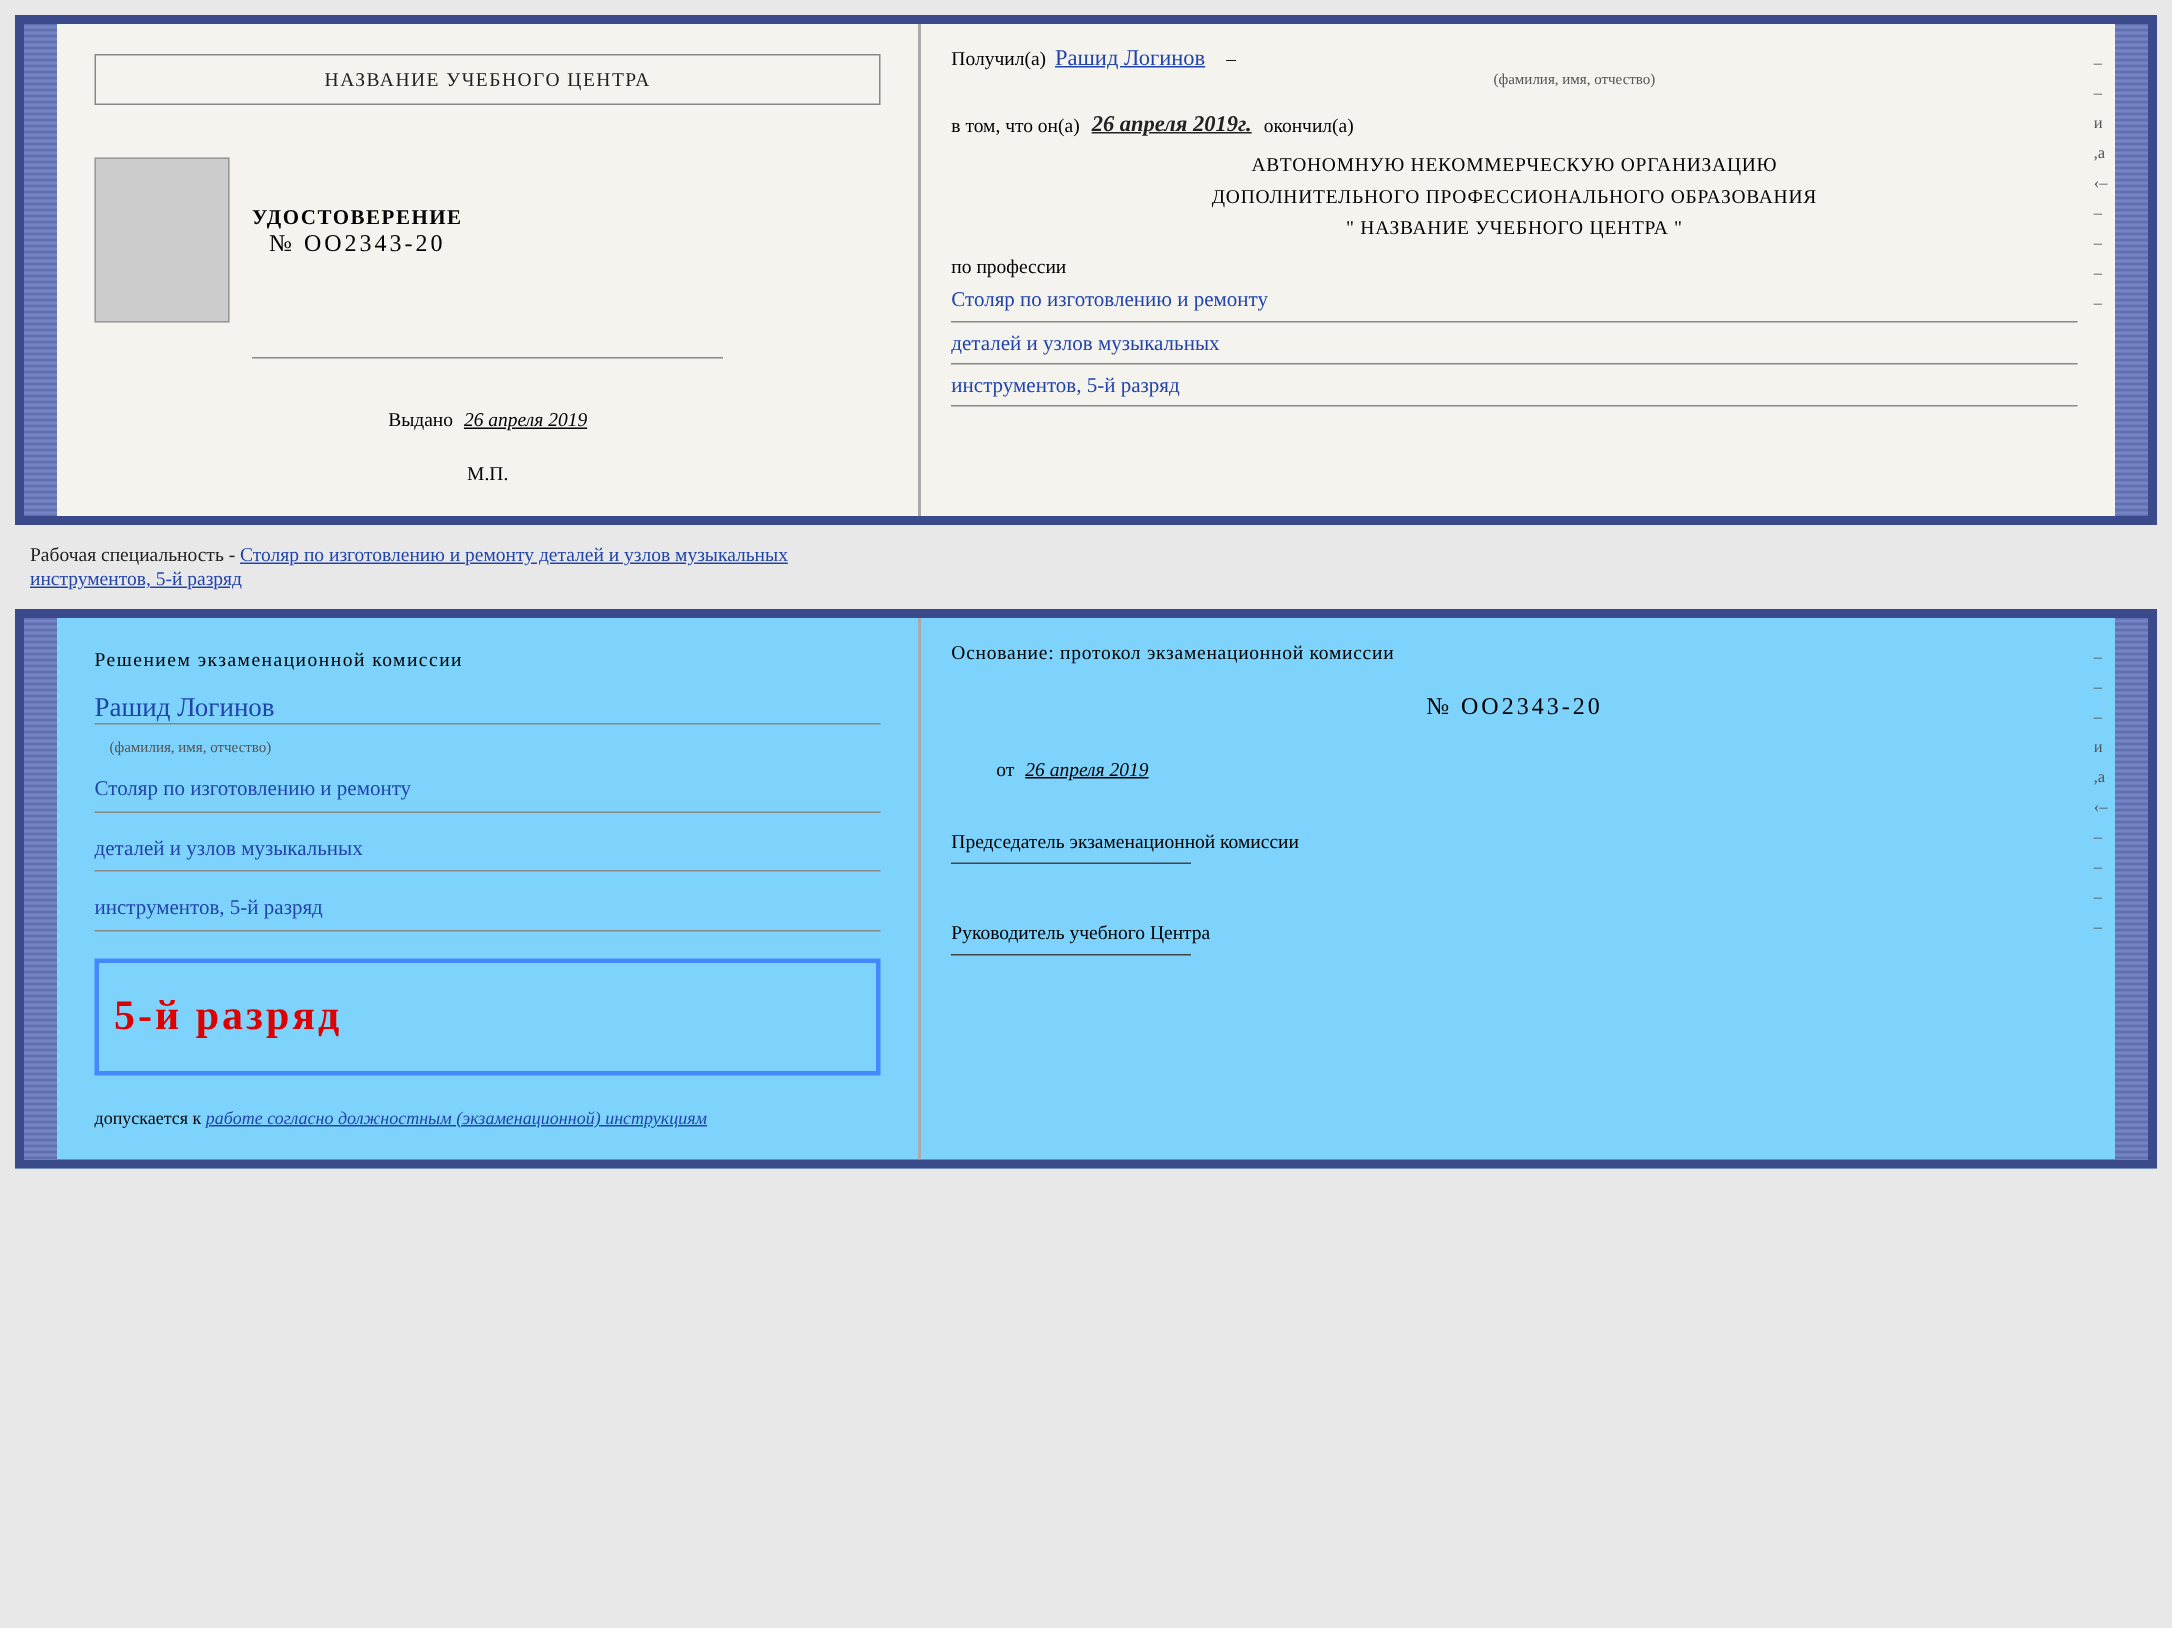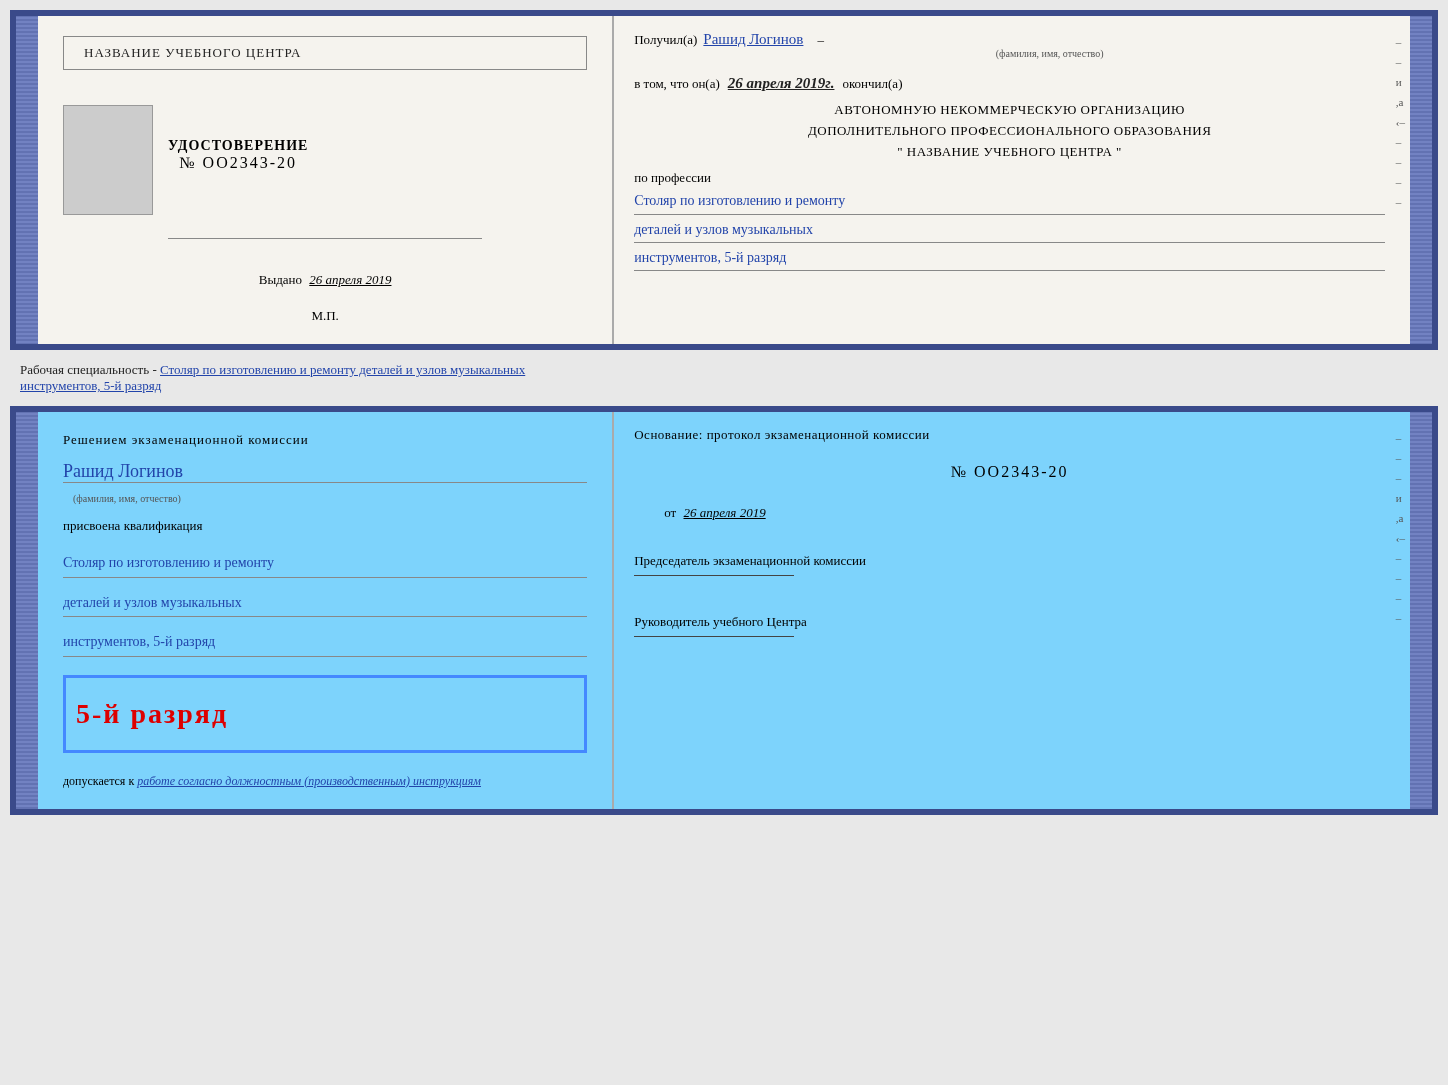--- a/index.html
+++ b/index.html
@@ -58,20 +58,21 @@
       width: 42%;
       border-right: 2px solid #aaa;
       padding: 20px 25px;
       display: flex;
       flex-direction: column;
       align-items: center;
       gap: 15px;
     }
 
     .center-name-box {
+      text-align: center;
       font-size: 13px;
       letter-spacing: 1px;
       color: #222;
       font-weight: normal;
       text-transform: uppercase;
       border: 1px solid #888;
       padding: 8px 20px;
       width: 100%;
     }
 
@@ -391,31 +392,30 @@
 
   <div class="commission-doc">
     <div class="spine-left"></div>
     <div class="comm-content">
 
       <div class="comm-left">
         <div class="comm-title">Решением экзаменационной комиссии</div>
         <span class="person-name-handwritten">Рашид Логинов</span>
         <span class="small-caption" style="text-align:left; margin-left:10px;">(фамилия, имя, отчество)</span>
 
-        <div class="assigned-text">присвоена квалификация</div>
 
         <span class="qualification-handwritten">Столяр по изготовлению и ремонту</span>
         <span class="qualification-handwritten">деталей и узлов музыкальных</span>
         <span class="qualification-handwritten">инструментов, 5-й разряд</span>
 
         <div class="highlighted-rank">5-й разряд</div>
 
         <div class="допускается-block">
           <span>допускается к</span>
-          <span class="underline-val" style="font-style:italic; font-family:'Segoe Script','Brush Script MT',cursive; color:#2244aa; font-size:12px;">работе согласно должностным (производственным) инструкциям</span>
+          <span class="underline-val" style="font-style:italic; font-family:'Segoe Script','Brush Script MT',cursive; color:#2244aa; font-size:12px;">работе согласно должностным (экзаменационной) инструкциям</span>
         </div>
       </div>
 
       <div class="comm-right">
         <div class="comm-right-text">Основание: протокол экзаменационной комиссии</div>
 
         <div class="protocol-number">№  OO2343-20</div>
 
         <div class="protocol-date">
           <span>от</span>

